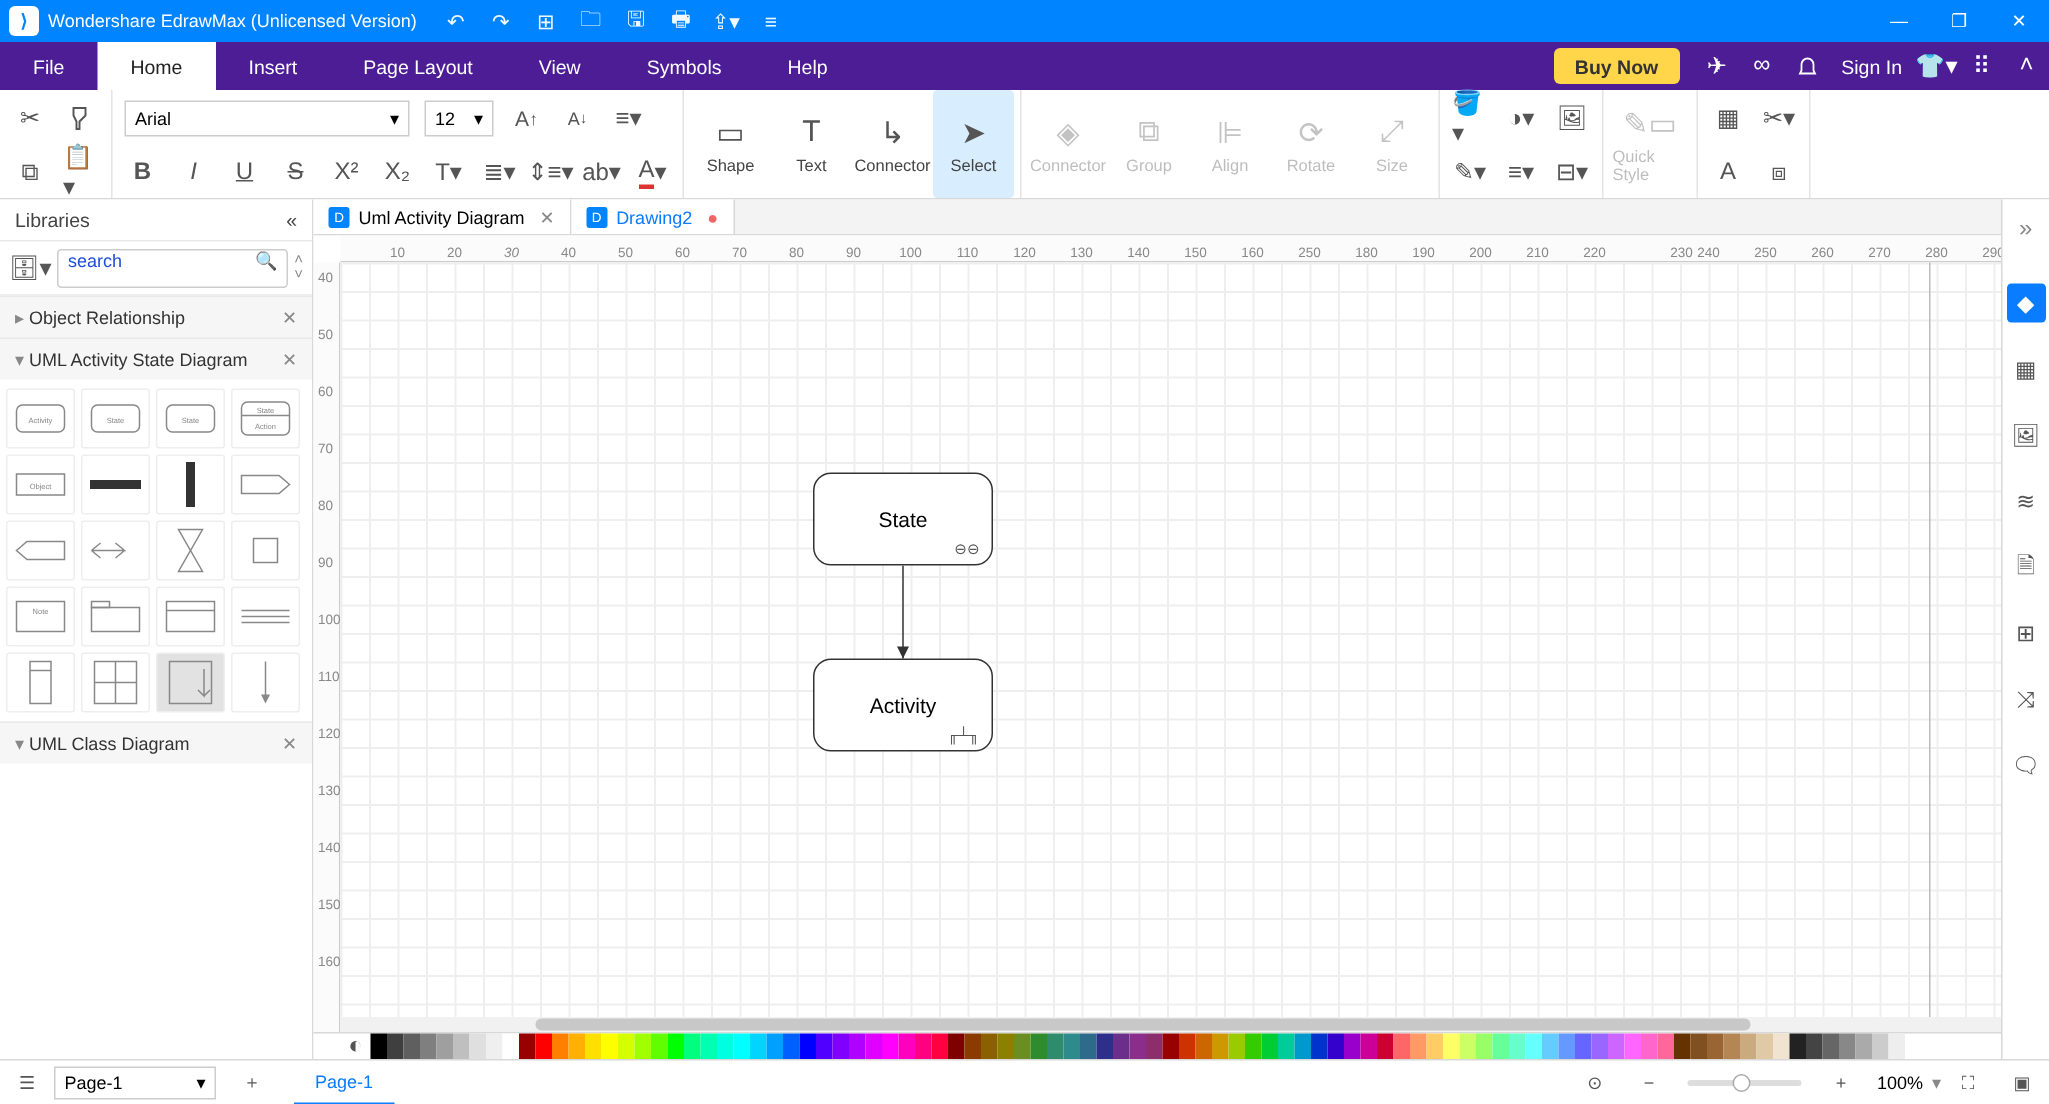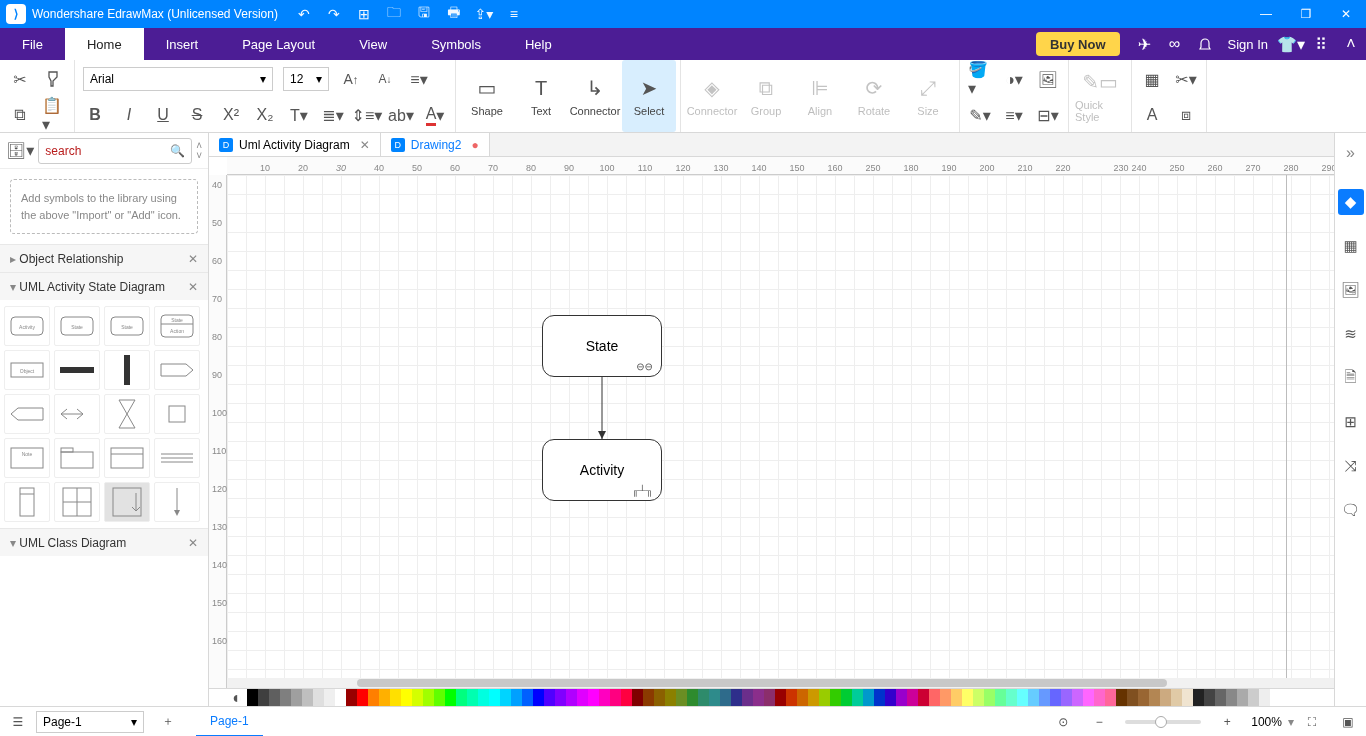--- a/index.html
+++ b/index.html
@@ -37,21 +37,21 @@
 .bigbtn .bl { font-size:11px; color:#444; }
 .bigbtn.sel { background:#d8eefe; border-radius:3px; }
 
 
 .main { position:absolute; top:133px; bottom:30px; left:0; right:0; display:flex; }
 
 
 .libs { width:209px; border-right:1px solid #d8d8d8; background:#fff; display:flex; flex-direction:column; }
 .libs-hdr { height:28px; border-bottom:1px solid #e8e8e8; display:flex; align-items:center; justify-content:space-between; padding:0 10px; font-size:13px; color:#444; }
 .libs-search-row { height:36px; display:flex; align-items:center; padding:0 6px; gap:4px; border-bottom:1px solid #eee; }
-.libs-search { flex:1; border:1px solid #ccc; height:26px; border-radius:3px; display:flex; align-items:center; padding:0 6px; color:#b91c1c; font-size:12px; }
+.libs-search { flex:1; border:1px solid #ccc; height:26px; border-radius:3px; display:flex; padding:0 6px; color:#1d4ed8; font-size:12px; }
 .libs-section-hdr { height:28px; display:flex; align-items:center; padding:0 10px; font-size:12px; color:#333; background:#f6f6f6; border-top:1px solid #e8e8e8; justify-content:space-between; cursor:pointer; }
 .libs-empty { margin:10px; border:1px dashed #bbb; border-radius:4px; padding:10px; font-size:11px; color:#888; line-height:1.5; }
 .shape-grid { padding:6px 4px; display:flex; flex-wrap:wrap; gap:4px; }
 .shape-cell { width:46px; height:40px; border:1px solid #eee; border-radius:2px; display:flex; align-items:center; justify-content:center; cursor:pointer; background:#fff; }
 .shape-cell.sel { background:#e2e2e2; }
 
 
 .center { flex:1; display:flex; flex-direction:column; position:relative; }
 .doctabs { height:24px; display:flex; align-items:stretch; background:#f3f3f3; border-bottom:1px solid #d8d8d8; }
 .doctab { padding:0 10px; display:flex; align-items:center; gap:6px; font-size:12px; border-right:1px solid #d8d8d8; cursor:pointer; background:#fff; }
@@ -264,29 +264,32 @@
     <div class="ribbon-row">
       <span class="ribbon-ico">A</span>
       <span class="ribbon-ico">⧈</span>
     </div>
   </div>
 </div>
 
 <div class="main">
 
   <div class="libs">
+    <div class="libs-hdr">
+      <span>Libraries</span>
+      <span style="cursor:pointer">«</span>
+    </div>
     <div class="libs-search-row">
       <span style="cursor:pointer;color:#555">🗄▾</span>
       <div class="libs-search">
         <span>search</span>
         <span style="margin-left:auto">🔍</span>
       </div>
       <span style="color:#888;cursor:pointer;font-size:10px;line-height:1">˄<br>˅</span>
     </div>
-    <div class="libs-empty">Add symbols to the library using the above "Import" or "Add" icon.</div>
     <div class="libs-section-hdr">
       <span><span style="color:#888">▸ </span><span>Object Relationship</span></span>
       <span style="color:#888">✕</span>
     </div>
     <div class="libs-section-hdr">
       <span><span style="color:#888">▾ </span><span>UML Activity State Diagram</span></span>
       <span style="color:#888">✕</span>
     </div>
     <div class="shape-grid" id="shape-grid">
         <div class="shape-cell" title="Activity">

